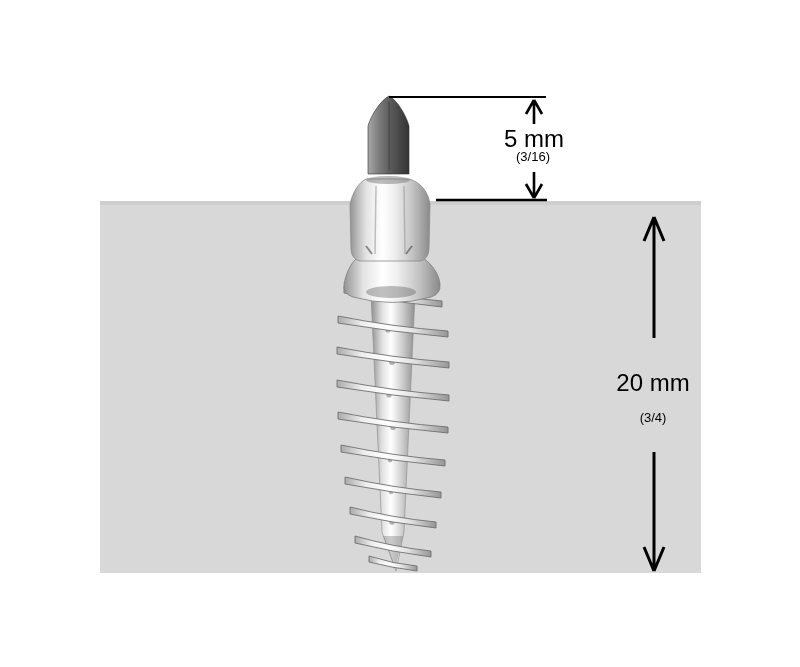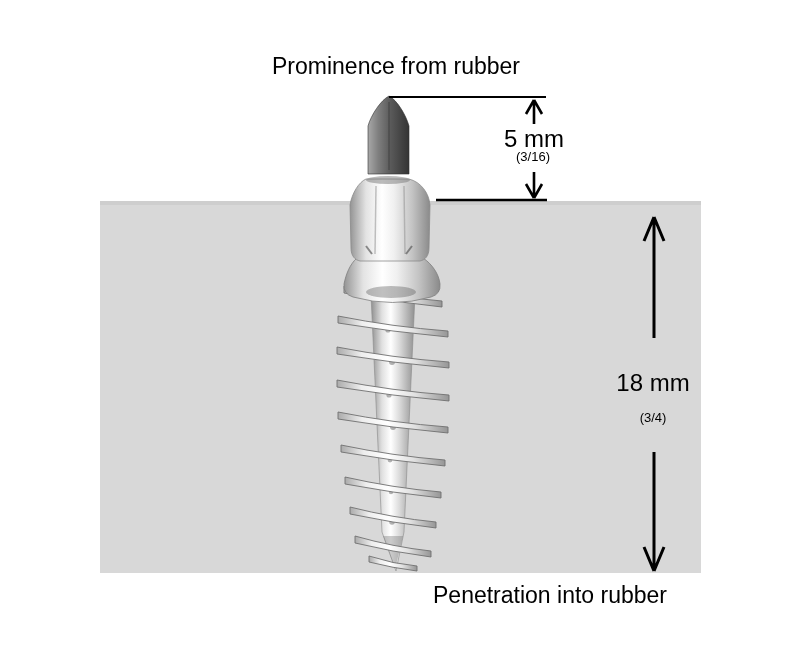--- a/index.html
+++ b/index.html
@@ -123,22 +123,20 @@
     <g stroke="var(--line,#000000)" fill="none">
       <line x1="389" y1="97" x2="546" y2="97" stroke-width="2"></line>
       <line x1="436" y1="200" x2="547" y2="200" stroke-width="2.5"></line>
       <path d="M 534,100 L 534,124 M 534,100 L 526,114 M 534,100 L 542,114" stroke-width="2.6"></path>
       <path d="M 534,172 L 534,198 M 534,198 L 526,184 M 534,198 L 542,184" stroke-width="2.6"></path>
       <path d="M 654,338 L 654,217 M 654,217 L 644,241 M 654,217 L 664,241" stroke-width="3"></path>
       <path d="M 654,452 L 654,571 M 654,571 L 644,547 M 654,571 L 664,547" stroke-width="3"></path>
     </g>
   </svg>
 
-  <div class="lbl title" style="left:396px;top:54px">Prominence from rubber</div>
 
   <div class="lbl dim" style="left:534px;top:126px">5 mm</div>
   <div class="lbl frac" style="left:533px;top:150px">(3/16)</div>
 
-  <div class="lbl dim" style="left:653px;top:370px">18 mm</div>
+  <div class="lbl dim" style="left:653px;top:370px">20 mm</div>
   <div class="lbl frac" style="left:653px;top:411px">(3/4)</div>
 
-  <div class="lbl title" style="left:550px;top:583px">Penetration into rubber</div>
 </div>
 
 </body></html>

